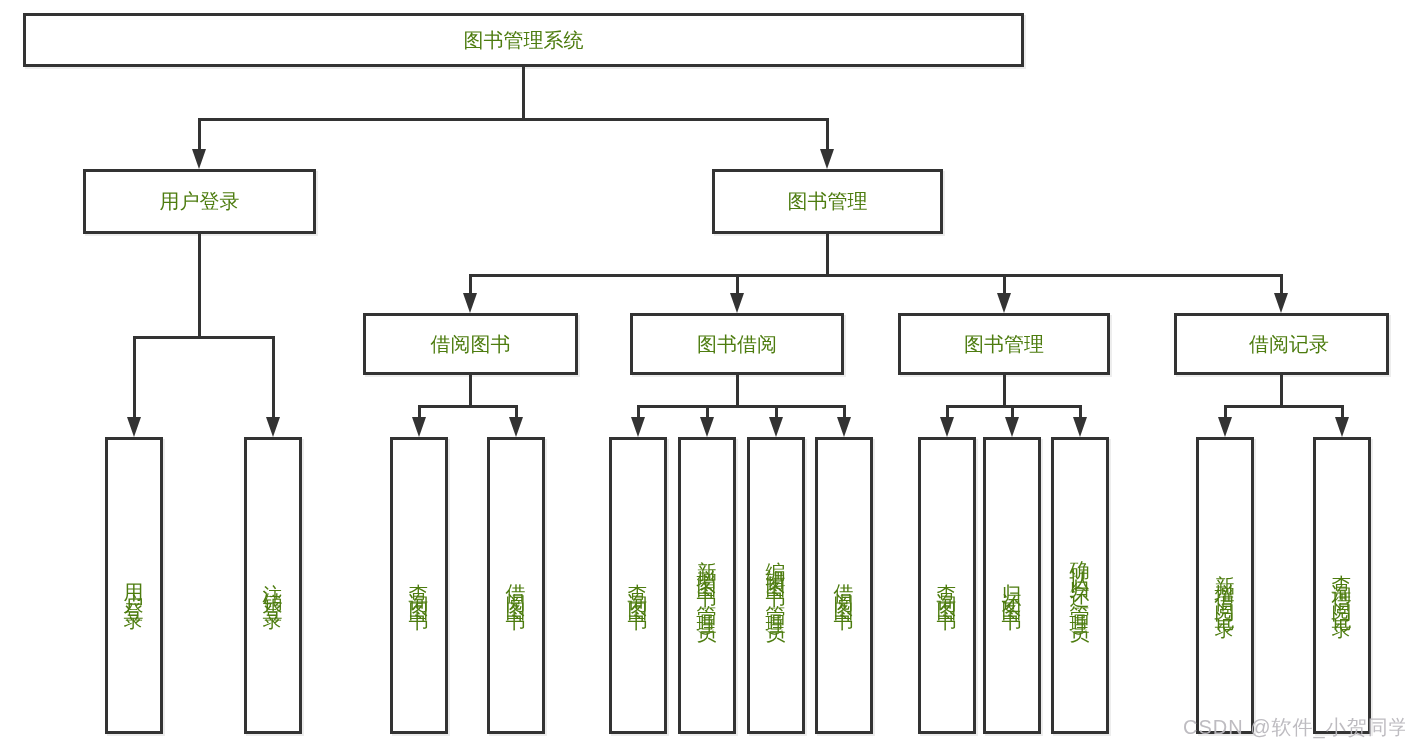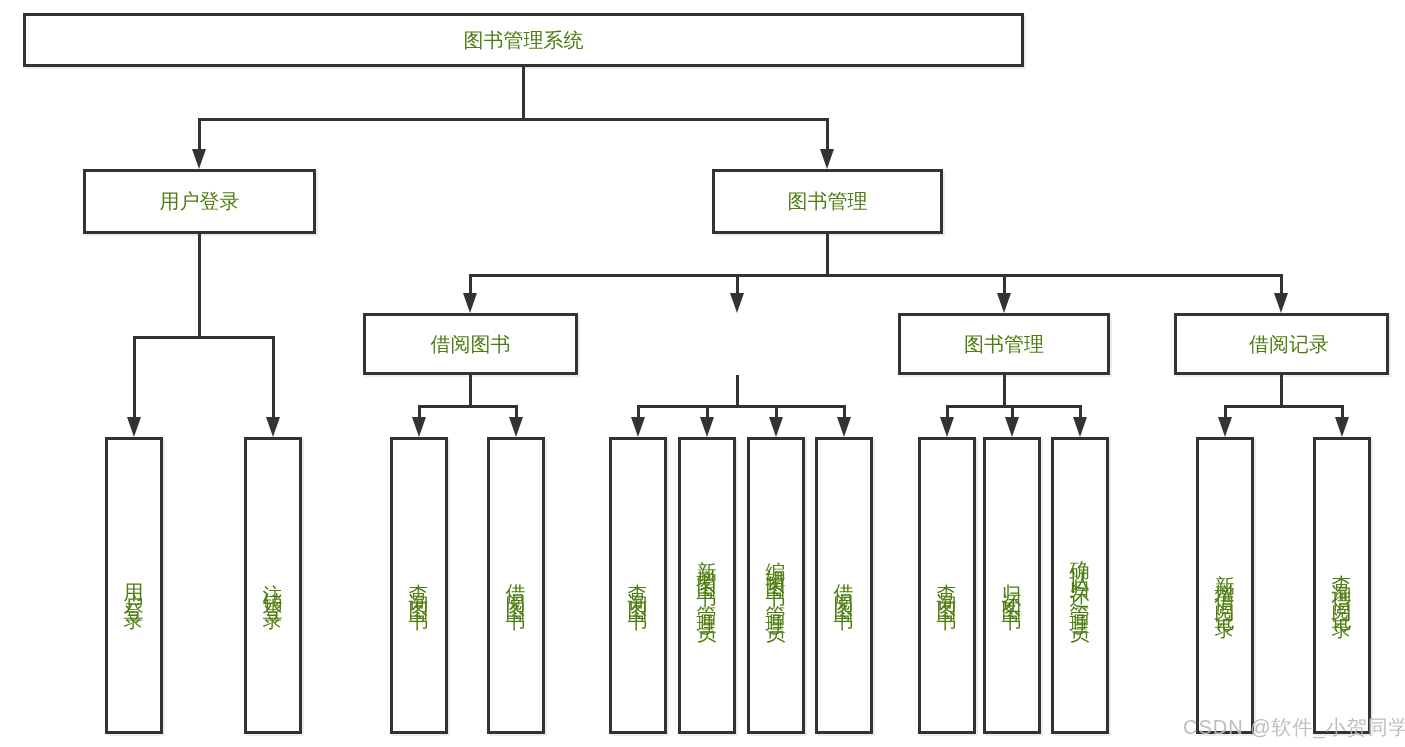--- a/index.html
+++ b/index.html
@@ -54,20 +54,23 @@
   <div class="arrow" style="left:463px;top:293px;"></div>
   <div class="v-line" style="left:736px;top:274px;height:21px;"></div>
   <div class="arrow" style="left:730px;top:293px;"></div>
   <div class="v-line" style="left:1003px;top:274px;height:21px;"></div>
   <div class="arrow" style="left:997px;top:293px;"></div>
   <div class="v-line" style="left:1280px;top:274px;height:21px;"></div>
   <div class="arrow" style="left:1274px;top:293px;"></div>
 
   <div class="box" style="left:363px;top:313px;width:215px;height:62px;">
     <span>借阅图书</span>
+  </div>
+  <div class="box" style="left:630px;top:313px;width:214px;height:62px;">
+    <span>图书借阅</span>
   </div>
   <div class="box" style="left:898px;top:313px;width:212px;height:62px;">
     <span>图书管理</span>
   </div>
   <div class="box" style="left:1174px;top:313px;width:215px;height:62px;padding-left:15px;">
     <span>借阅记录</span>
   </div>
 
   <div class="v-line" style="left:469px;top:375px;height:33px;"></div>
   <div class="h-line" style="left:418px;top:405px;width:100px;"></div>

